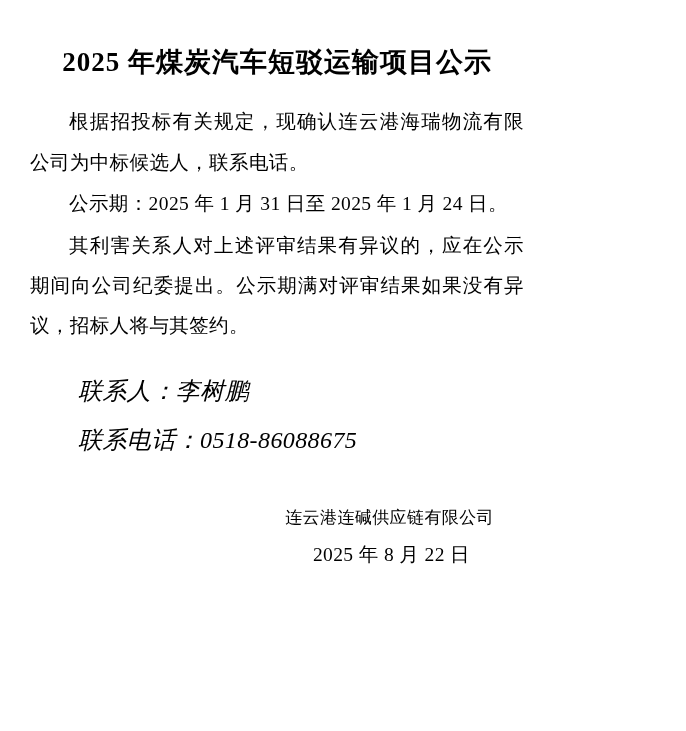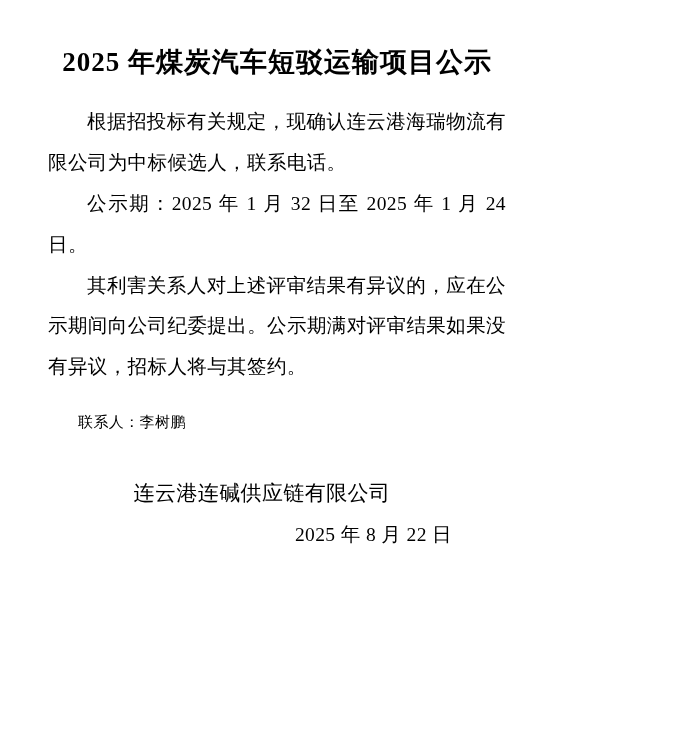--- a/index.html
+++ b/index.html
@@ -12,21 +12,21 @@
     background: #ffffff;
     font-family: "Liberation Serif", serif;
     color: #000000;
     overflow: hidden;
   }
   .page {
     position: relative;
     width: 554px;
     height: 731px;
     box-sizing: border-box;
-    padding: 0 48px;
+    padding: 0 30px;
   }
   .doc-title {
     margin: 0;
     padding-top: 44px;
     text-align: center;
     font-family: "Liberation Serif", serif;
     font-weight: bold;
     font-size: 27px;
     letter-spacing: 1px;
     line-height: 1.35;
@@ -42,60 +42,61 @@
     text-align: justify;
     text-justify: inter-ideograph;
     letter-spacing: 0.4px;
     text-indent: 2em;
   }
   .contact-block {
     margin-top: 20px;
   }
   p.contact {
     margin: 0;
-    font-size: 15px;
+    font-size: 24px;
     line-height: 2.07;
     letter-spacing: 0.4px;
     text-indent: 2em;
+    font-style: italic;
   }
   .signature {
     margin-top: 34px;
     text-align: right;
     padding-right: 30px;
   }
   p.sig-line {
     margin: 0;
-    font-size: 21px;
+    font-size: 17px;
     line-height: 2.07;
     letter-spacing: 0.4px;
-    text-align: center;
   }
   p.sig-date {
     margin: 0;
     font-size: 19.5px;
     line-height: 2.07;
     letter-spacing: 0.4px;
     padding-right: 24px;
   }
 </style>
 </head>
 <body>
 
 <div class="page">
 
   <h1 class="doc-title">2025 年煤炭汽车短驳运输项目公示</h1>
 
   <div class="body-block">
     <p class="para">根据招投标有关规定，现确认连云港海瑞物流有限公司为中标候选人，联系电话。</p>
-    <p class="para">公示期：2025 年 1 月 32 日至 2025 年 1 月 24 日。</p>
+    <p class="para">公示期：2025 年 1 月 31 日至 2025 年 1 月 24 日。</p>
     <p class="para">其利害关系人对上述评审结果有异议的，应在公示期间向公司纪委提出。公示期满对评审结果如果没有异议，招标人将与其签约。</p>
   </div>
 
   <div class="contact-block">
     <p class="contact">联系人：李树鹏</p>
+    <p class="contact">联系电话：0518-86088675</p>
   </div>
 
   <div class="signature">
     <p class="sig-line">连云港连碱供应链有限公司</p>
     <p class="sig-date">2025 年 8 月 22 日</p>
   </div>
 
 </div>
 
 </body></html>

